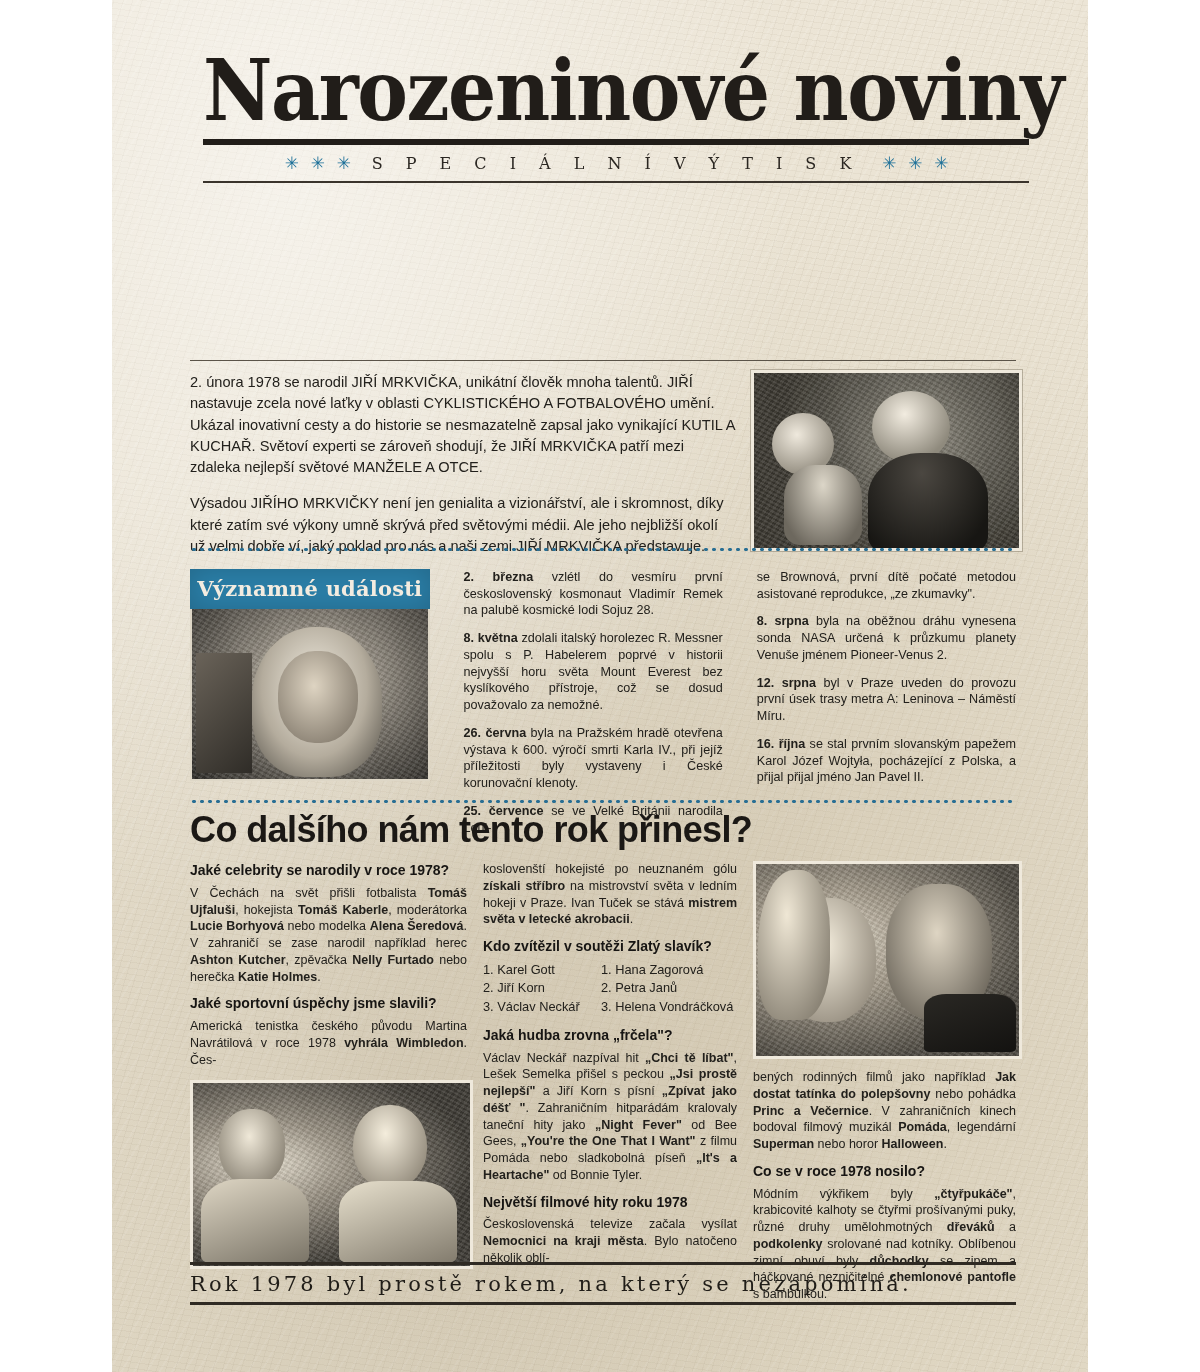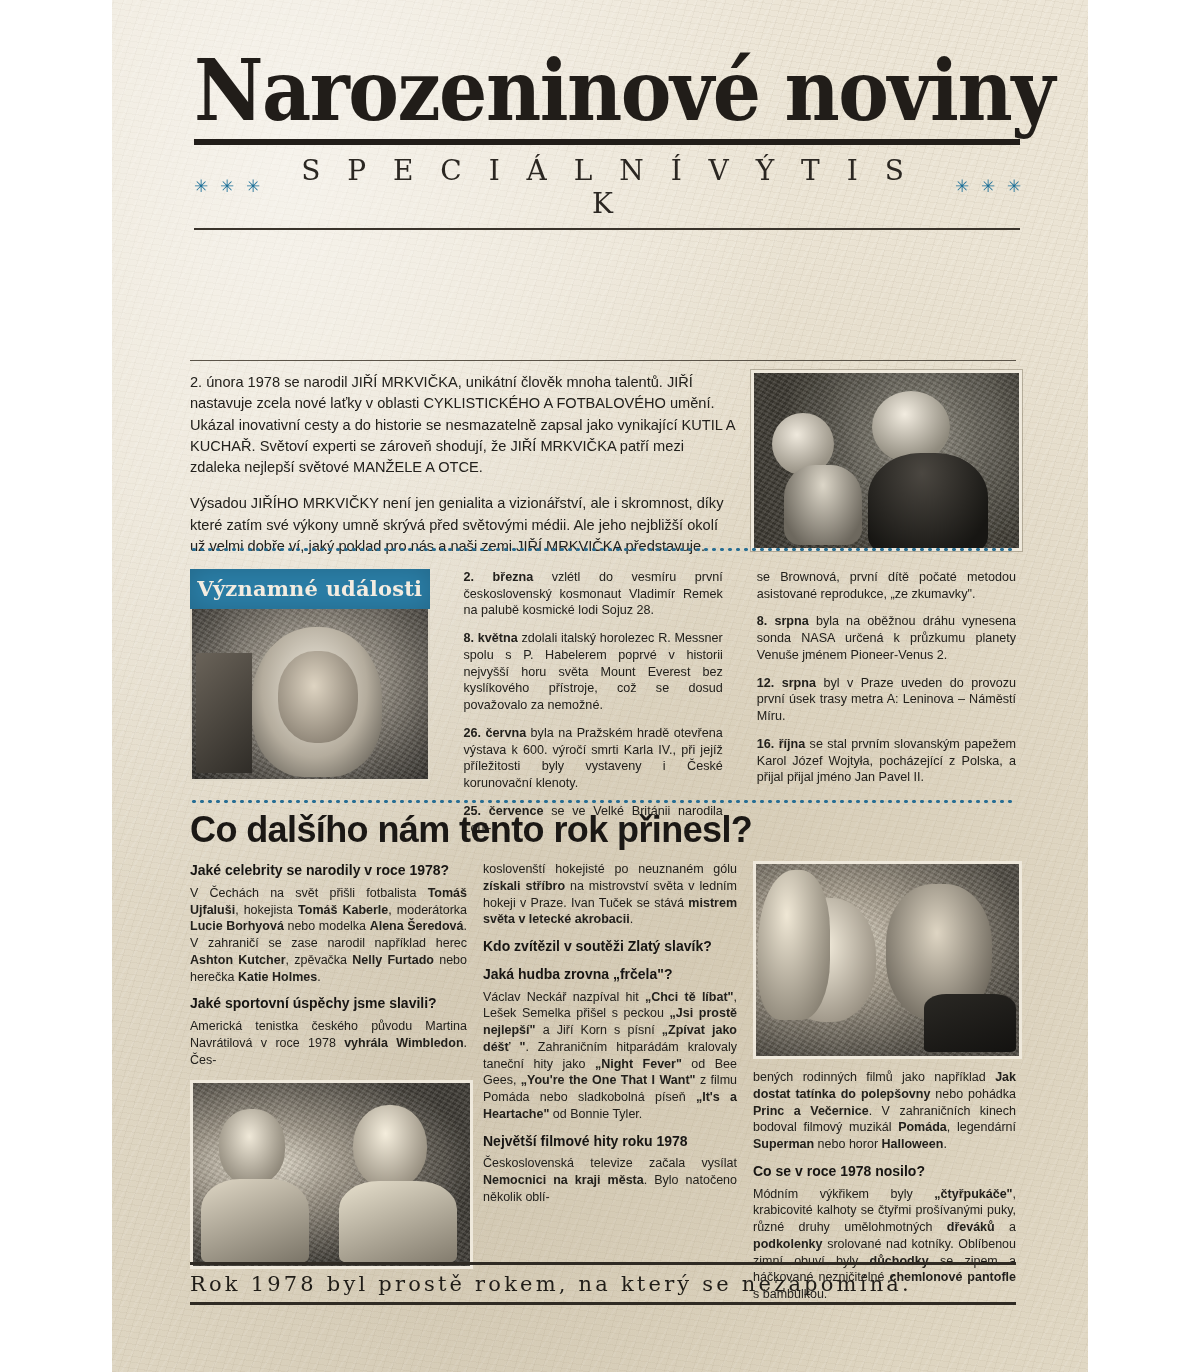--- a/index.html
+++ b/index.html
@@ -14,39 +14,39 @@
       radial-gradient(ellipse at 72% 68%, rgba(176,160,128,.30) 0%, rgba(176,160,128,0) 55%),
       radial-gradient(ellipse at 30% 85%, rgba(150,134,104,.22) 0%, rgba(150,134,104,0) 50%),
       repeating-linear-gradient(8deg, rgba(140,124,96,.07) 0px, rgba(140,124,96,.07) 1px, rgba(0,0,0,0) 1px, rgba(0,0,0,0) 6px),
       repeating-linear-gradient(-73deg, rgba(120,104,78,.06) 0px, rgba(120,104,78,.06) 1px, rgba(0,0,0,0) 1px, rgba(0,0,0,0) 9px),
       repeating-linear-gradient(120deg, rgba(255,255,255,.10) 0px, rgba(255,255,255,.10) 2px, rgba(0,0,0,0) 2px, rgba(0,0,0,0) 11px),
       linear-gradient(#ece5d6,#e4dcc9);
     overflow:hidden;
   }
 
   
-  #masthead{position:absolute;left:82px;top:52px;width:826px;text-align:center;}
+  #masthead{position:absolute;left:91px;top:52px;width:826px;}
   #mast-title{
     font-family:"DejaVu Serif",serif; font-weight:700;
     font-size:76px; line-height:.96; letter-spacing:-1.5px;
     color:#211d19; white-space:nowrap;
     transform:scaleY(1.10); transform-origin:center top;
   }
   #mast-rule{height:6px;background:#211d19;margin:14px 0 0 0;}
   #mast-sub{
     display:flex;align-items:center;justify-content:center;gap:12px;
     margin-top:9px;
   }
   .star-grp{display:flex;gap:13px;}
   .star{
     width:13px;height:13px;color:#1b6f98;font-size:17px;line-height:13px;
     font-family:"DejaVu Sans",sans-serif;
   }
   #mast-sub-text{
-    font-family:"DejaVu Serif",serif;font-size:28px;letter-spacing:9px;
+    font-family:"DejaVu Serif",serif;font-size:16px;letter-spacing:9px;
     color:#2b2722;font-weight:400;padding:0 10px;
   }
   #mast-rule2{height:2px;background:#3a342c;margin-top:8px;}
 
   
   #yearblock{position:absolute;left:78px;top:196px;width:826px;display:flex;}
   #year{
     font-family:"DejaVu Serif",serif;font-weight:700;font-size:133px;
     color:#2980ac;line-height:.86;letter-spacing:-4px;
     transform:scaleY(1.18) scaleX(1.02);transform-origin:left top;
@@ -242,20 +242,32 @@
           <div style="position:absolute;left:160px;top:22px;width:74px;height:84px;border-radius:48%;background:radial-gradient(ellipse at 44% 34%,#f4eddc,#958d7e 78%);"></div>
           <div style="position:absolute;left:8px;top:96px;width:108px;height:84px;border-radius:36% 36% 8% 8%;background:linear-gradient(160deg,#ded6c4,#7a7467);"></div>
           <div style="position:absolute;left:146px;top:98px;width:118px;height:82px;border-radius:34% 34% 8% 8%;background:linear-gradient(160deg,#e7e0cd,#827b6d);"></div>
         </div>
       </div>
 
       <div class="mcol" id="mcol2">
         <p><span>koslovenští hokejisté po neuznaném gólu </span><b>získali stříbro</b><span> na mistrovství světa v ledním hokeji v Praze. Ivan Tuček se stává </span><b>mistrem světa v letecké akrobacii</b><span>.</span></p>
 
         <h4>Kdo zvítězil v soutěži Zlatý slavík?</h4>
+        <div id="slavik">
+          <ol class="a">
+            <li>1. Karel Gott</li>
+            <li>2. Jiří Korn</li>
+            <li>3. Václav Neckář</li>
+          </ol>
+          <ol>
+            <li>1. Hana Zagorová</li>
+            <li>2. Petra Janů</li>
+            <li>3. Helena Vondráčková</li>
+          </ol>
+        </div>
 
         <h4>Jaká hudba zrovna „frčela"?</h4>
         <p><span>Václav Neckář nazpíval hit </span><b>„Chci tě líbat"</b><span>, Lešek Semelka přišel s peckou </span><b>„Jsi prostě nejlepší"</b><span> a Jiří Korn s písní </span><b>„Zpívat jako déšť "</b><span>. Zahraničním hitparádám kralovaly taneční hity jako </span><b>„Night Fever"</b><span> od Bee Gees, </span><b>„You're the One That I Want"</b><span> z filmu Pomáda nebo sladkobolná píseň </span><b>„It's a Heartache"</b><span> od Bonnie Tyler.</span></p>
 
         <h4>Největší filmové hity roku 1978</h4>
         <p><span>Československá televize začala vysílat </span><b>Nemocnici na kraji města</b><span>. Bylo natočeno několik oblí-</span></p>
       </div>
 
       <div class="mcol" id="mcol3">
         <div id="grease">

